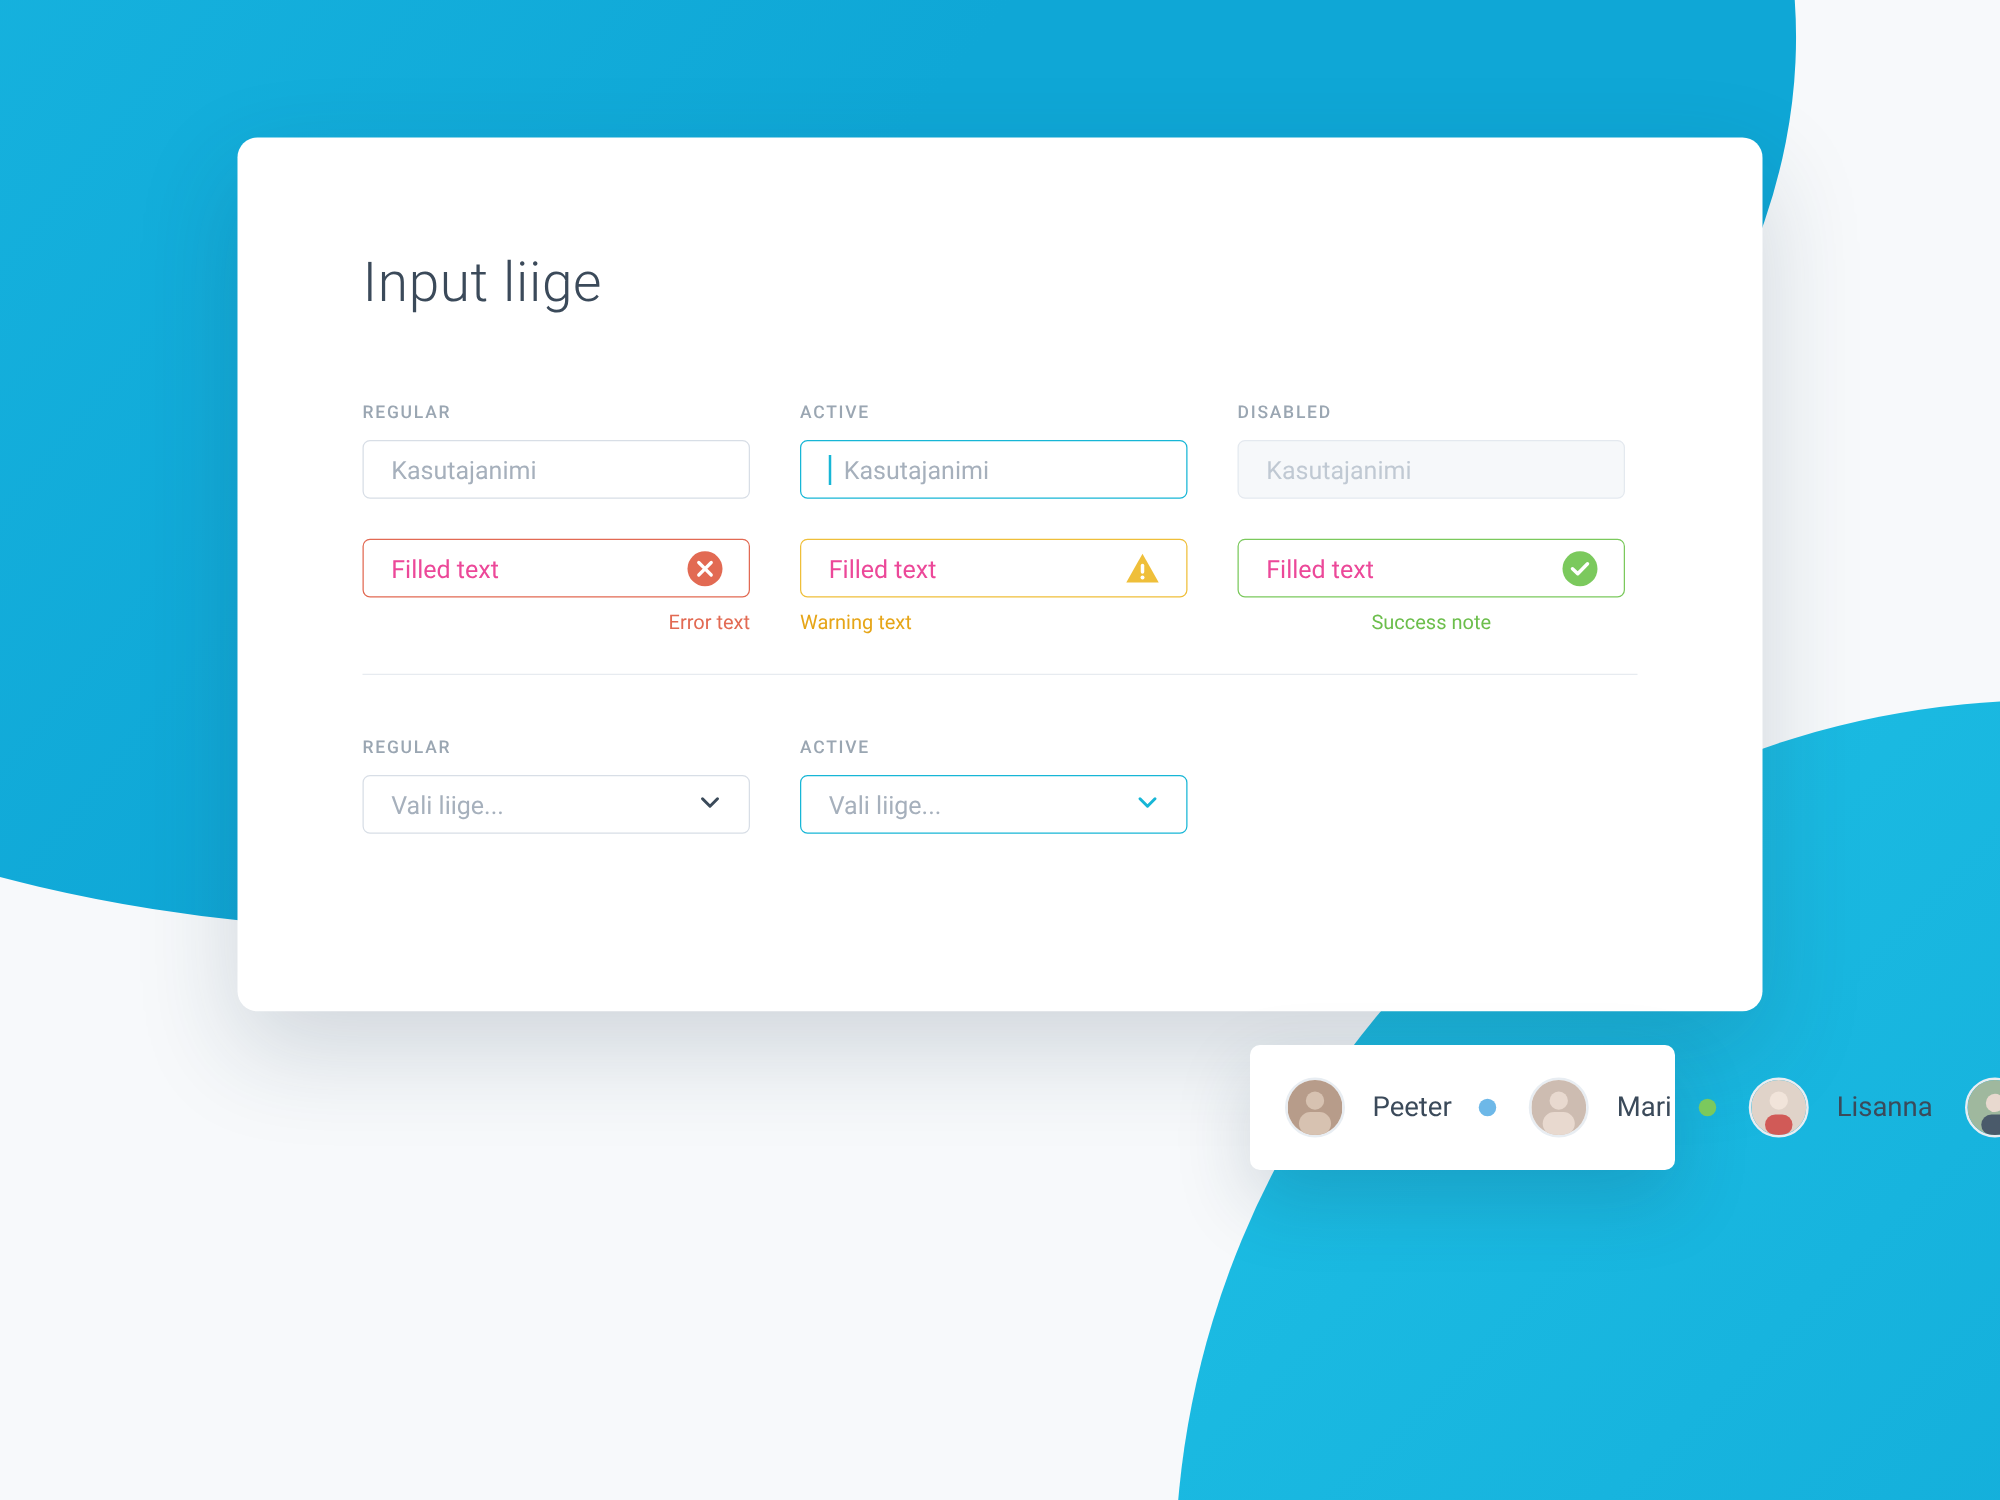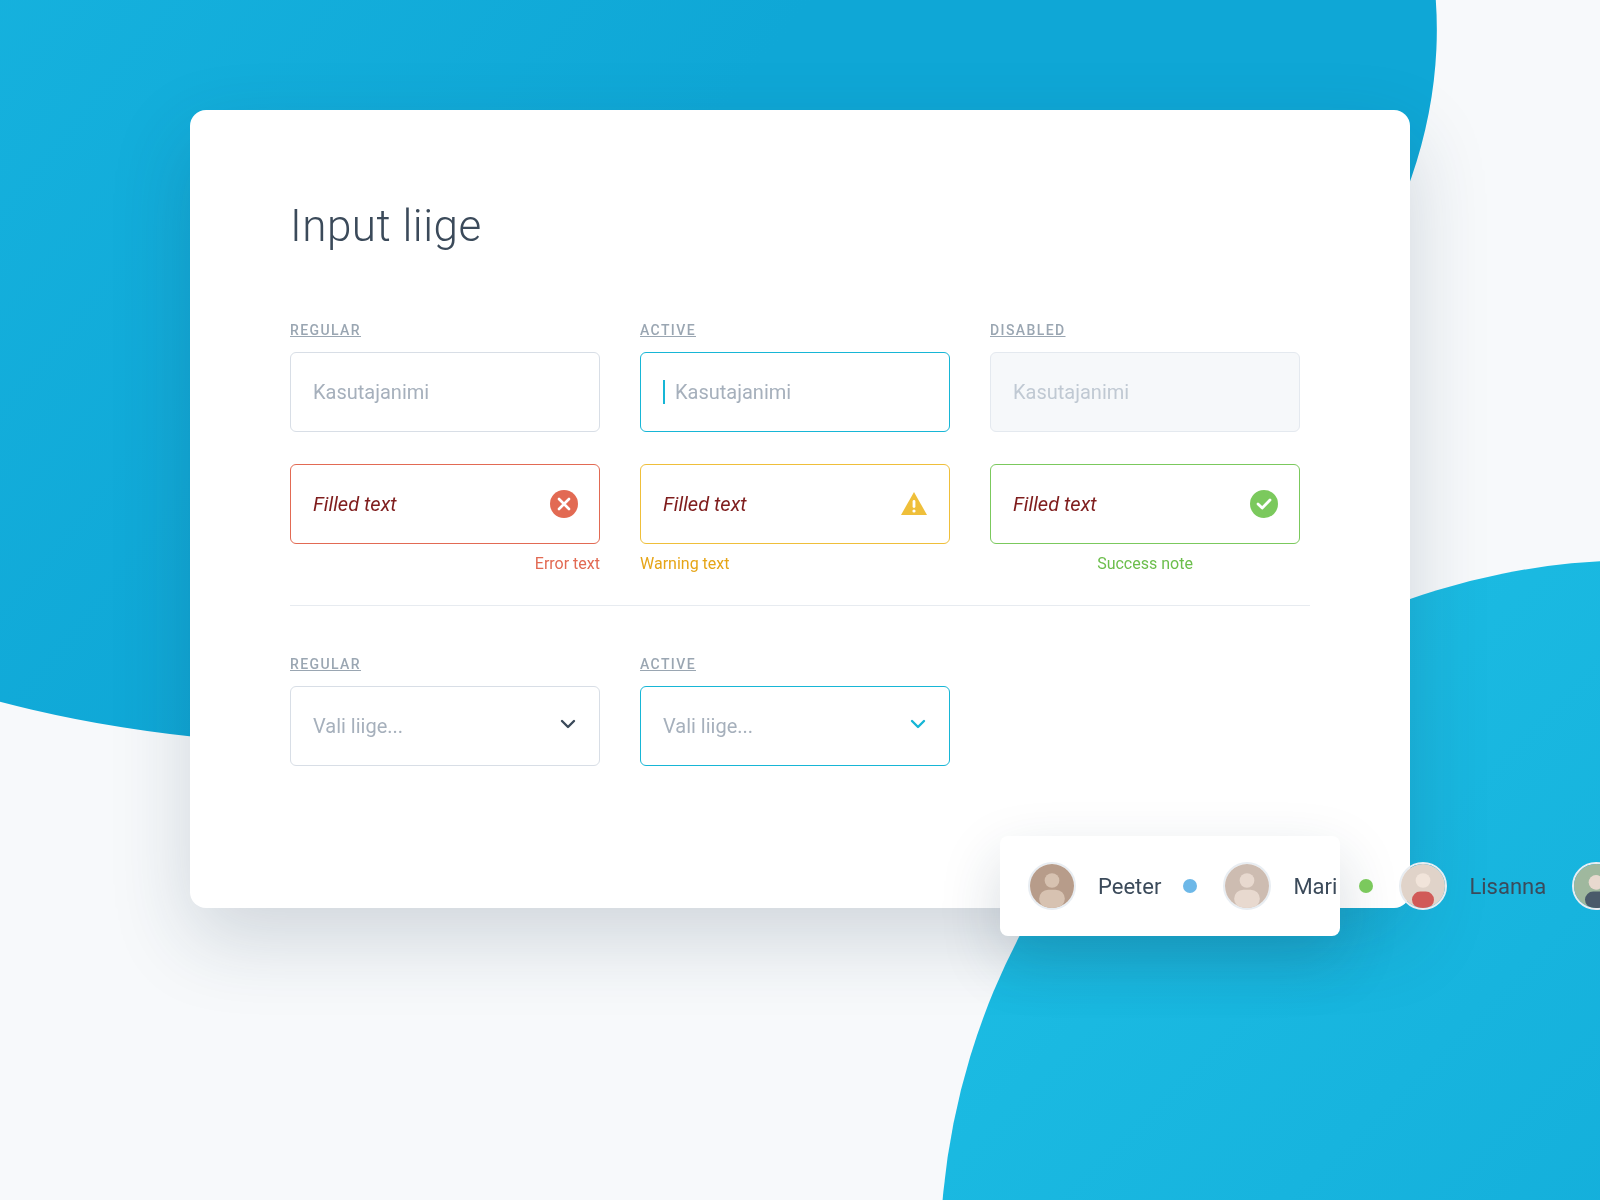--- a/index.html
+++ b/index.html
@@ -61,37 +61,36 @@
     gap: 14px;
     width: 310px;
   }
 
   .label {
     font-size: 14px;
     letter-spacing: 1.4px;
     text-transform: uppercase;
     color: #9aa6b2;
     font-weight: 500;
-    text-decoration: underline;
   }
 
   .input {
     display: flex;
     align-items: center;
-    height: 80px;
+    height: 47px;
     border: 1.6px solid #d8dee6;
     border-radius: 6px;
     padding: 0 22px;
     font-size: 20px;
     color: #3b4a5a;
     background: #fff;
     position: relative;
   }
   .input .placeholder { color: #a6b0bc; }
-  .input .value { color: #7f1d1d; font-style: italic; }
+  .input .value { color: #ec4899; }
 
   .input.active { border-color: #17b6d6; }
   .input.active .caret {
     display: inline-block;
     width: 2px; height: 24px;
     background: #17b6d6;
     margin-right: 10px;
   }
 
   .input.disabled {

